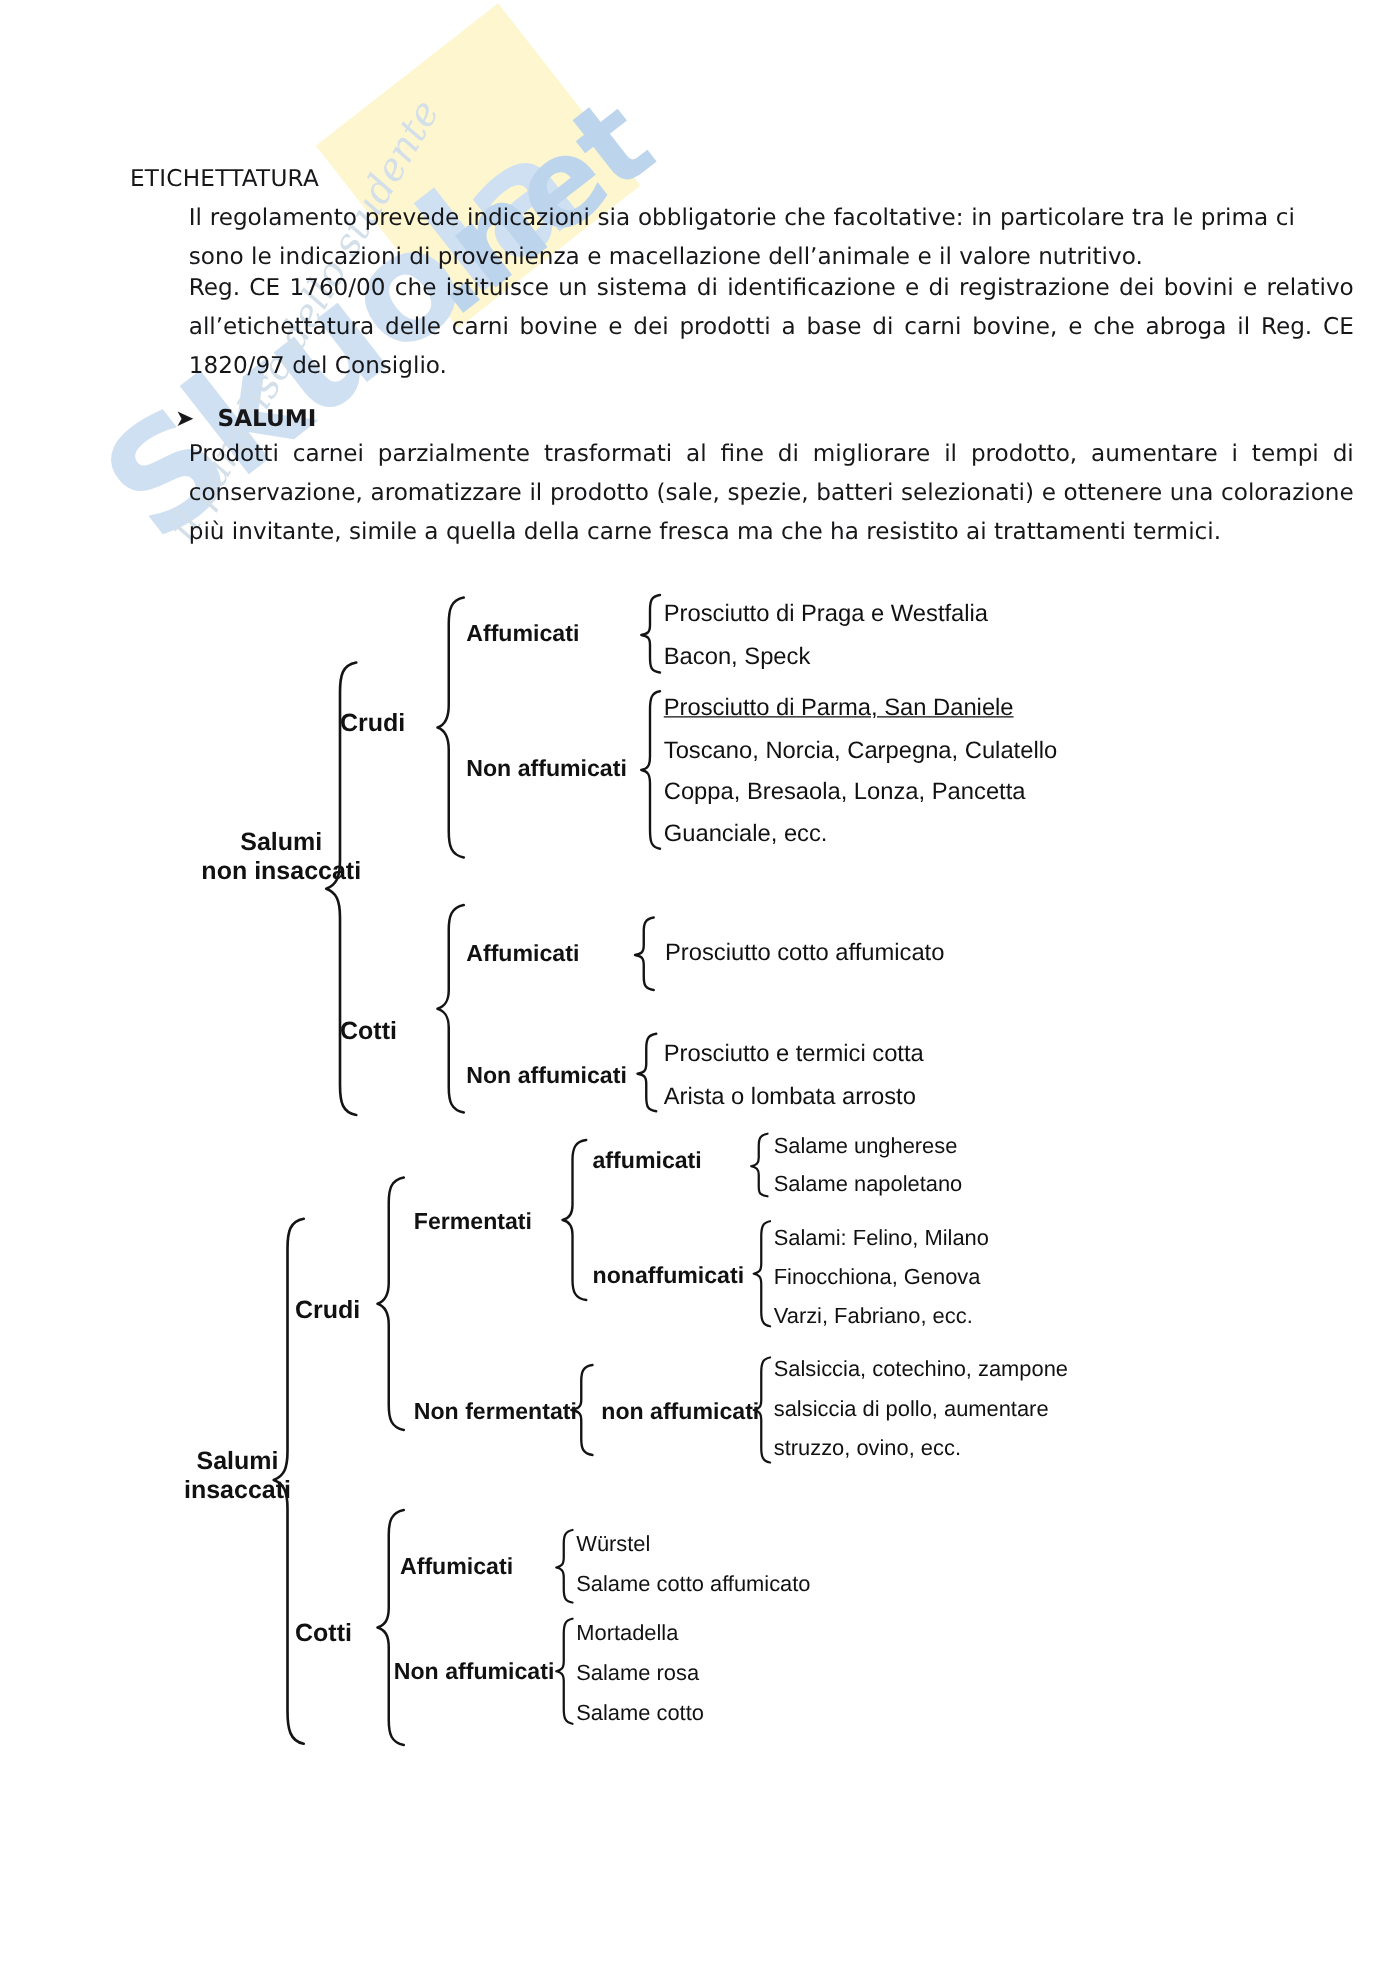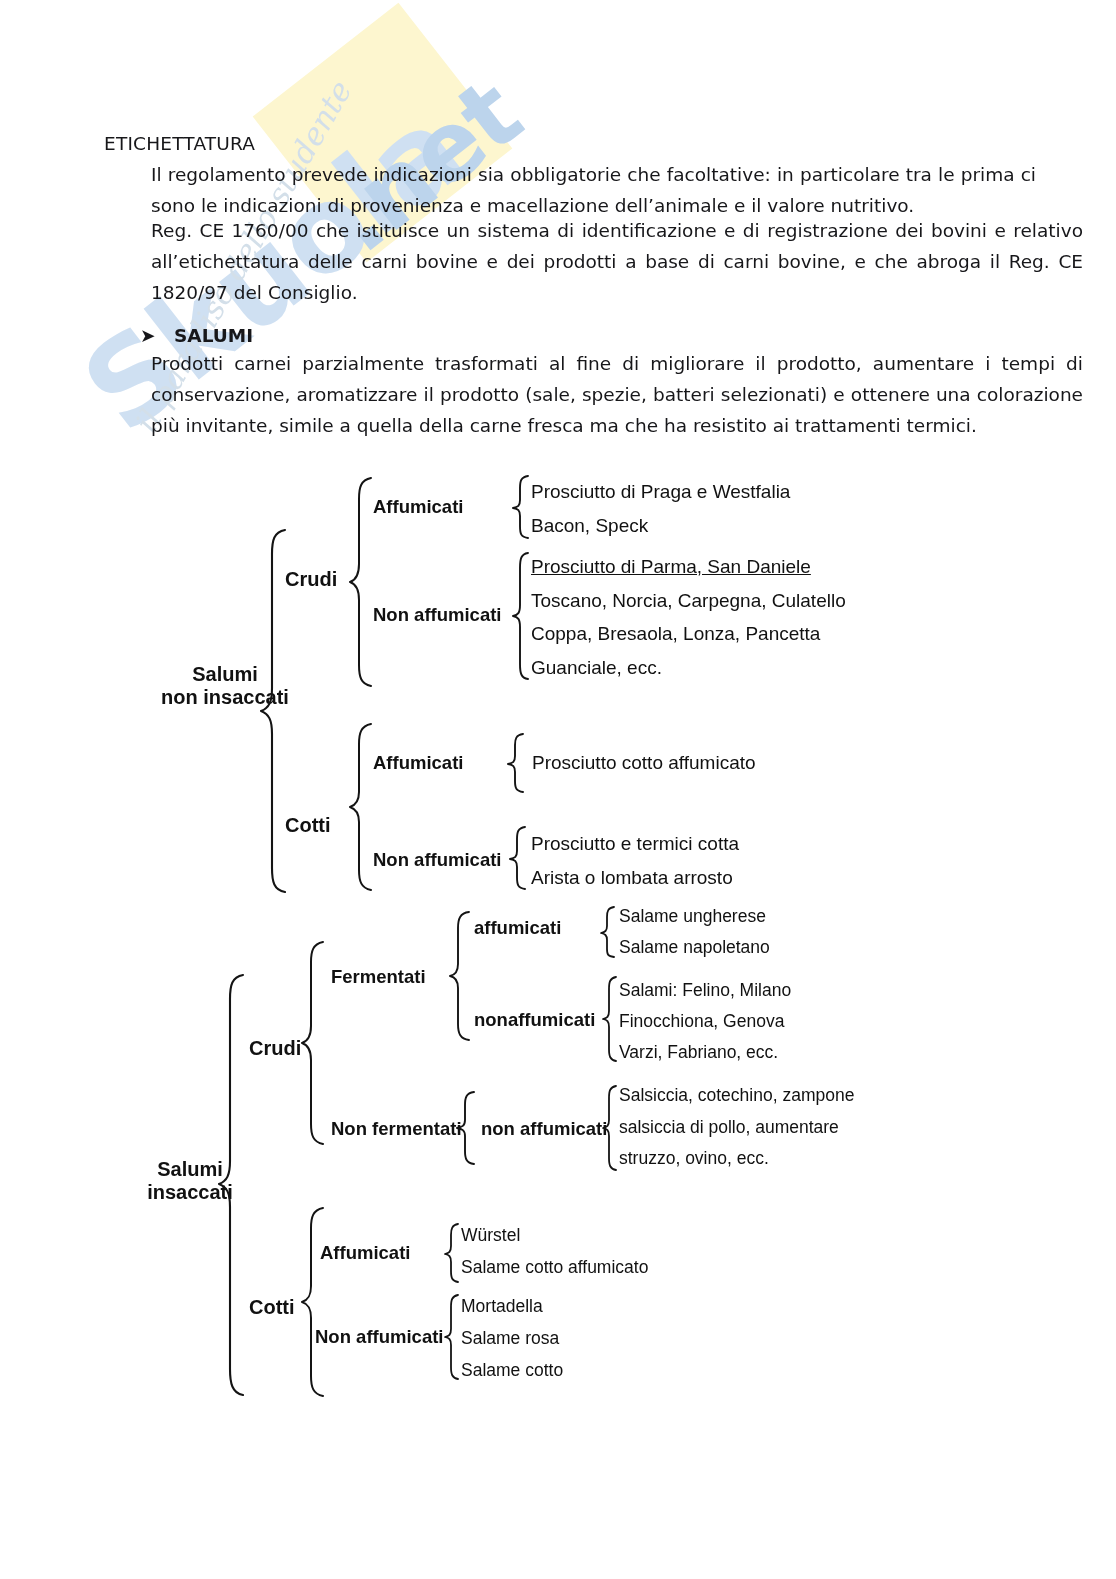--- a/index.html
+++ b/index.html
@@ -110,21 +110,21 @@
     position: absolute;
     font-family: "Liberation Sans", sans-serif;
     color: #111111;
   }
   .node-label {
     position: absolute;
     white-space: nowrap;
     line-height: 1.15;
   }
   .lvl0 { font-weight: bold; font-size: 20px; text-align: center; }
-  .lvl1 { font-weight: bold; font-size: 20px; padding-left: 13px; }
+  .lvl1 { font-weight: bold; font-size: 20px; }
   .lvl2 { font-weight: bold; font-size: 18.5px; }
   .leaf { font-size: 19px; font-weight: normal; }
   .leaf-sm { font-size: 17.5px; font-weight: normal; }
 
   .brace {
     position: absolute;
   }
   .brace svg { display: block; overflow: visible; }
   .brace path {
     fill: none;

